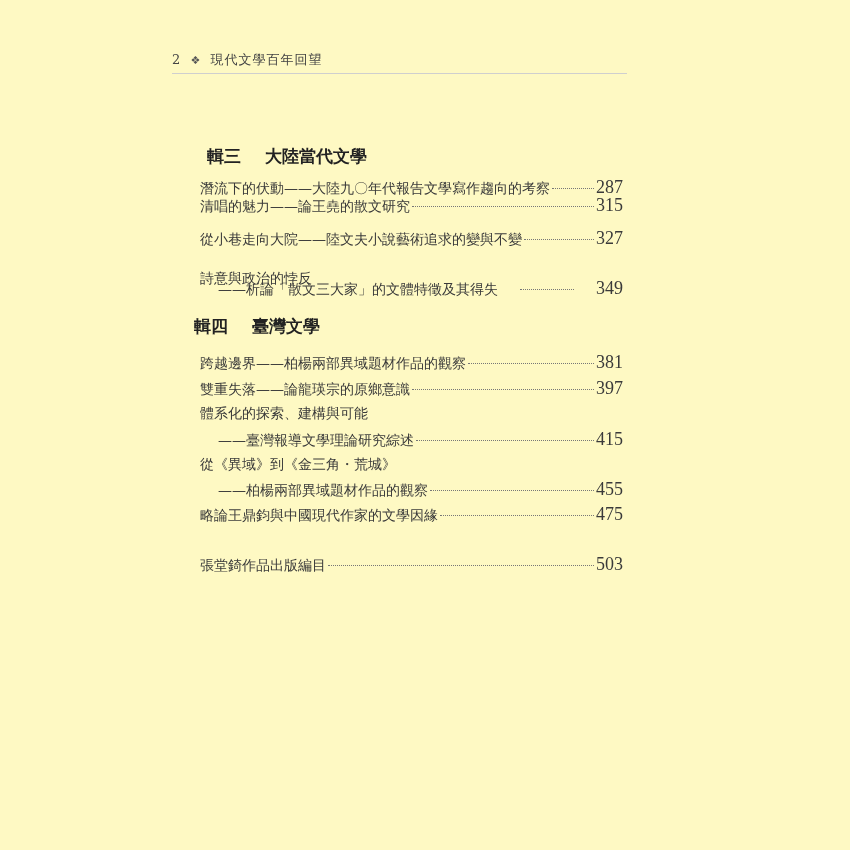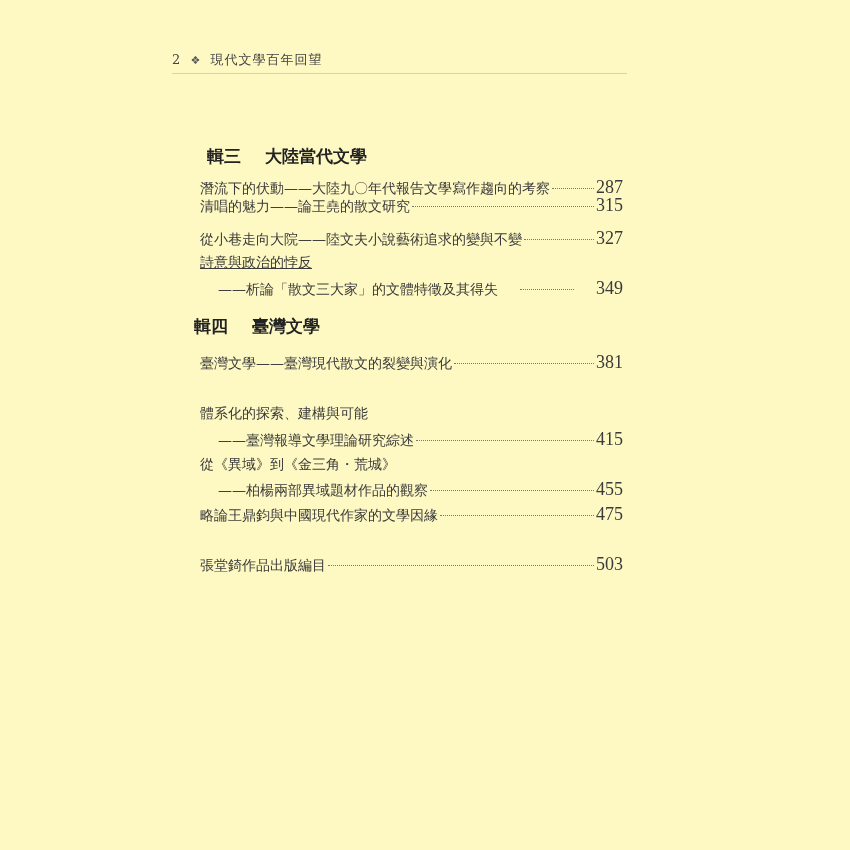--- a/index.html
+++ b/index.html
@@ -43,37 +43,42 @@
   <div class="entry" style="top:194px;">
     <span class="title">清唱的魅力——論王堯的散文研究</span>
     <span class="leader"></span>
     <span class="page-num">315</span>
   </div>
   <div class="entry" style="top:227px;">
     <span class="title">從小巷走向大院——陸文夫小說藝術追求的變與不變</span>
     <span class="leader"></span>
     <span class="page-num">327</span>
   </div>
-  <div class="entry" style="top:251px;text-decoration:underline;">
+  <div class="entry" style="top:267px;">
     <span class="title">詩意與政治的悖反</span>
   </div>
   <div class="entry sub" style="top:277px;gap:20px;">
     <span class="title">——析論「散文三大家」的文體特徵及其得失</span>
     <span class="leader"></span>
     <span class="page-num">349</span>
   </div>
 
   <div class="section-title" style="top:314px;margin-left:16px;">
     <span class="num">輯四</span><span>臺灣文學</span>
   </div>
 
   <div class="entry" style="top:351px;">
-    <span class="title">臺灣文學——臺灣現代散文的裂變與演化</span>
+    <span class="title">跨越邊界——柏楊兩部異域題材作品的觀察</span>
     <span class="leader"></span>
     <span class="page-num">381</span>
+  </div>
+  <div class="entry" style="top:377px;">
+    <span class="title">雙重失落——論龍瑛宗的原鄉意識</span>
+    <span class="leader"></span>
+    <span class="page-num">397</span>
   </div>
   <div class="entry" style="top:402px;">
     <span class="title">體系化的探索、建構與可能</span>
   </div>
   <div class="entry sub" style="top:428px;">
     <span class="title">——臺灣報導文學理論研究綜述</span>
     <span class="leader"></span>
     <span class="page-num">415</span>
   </div>
   <div class="entry" style="top:453px;">

